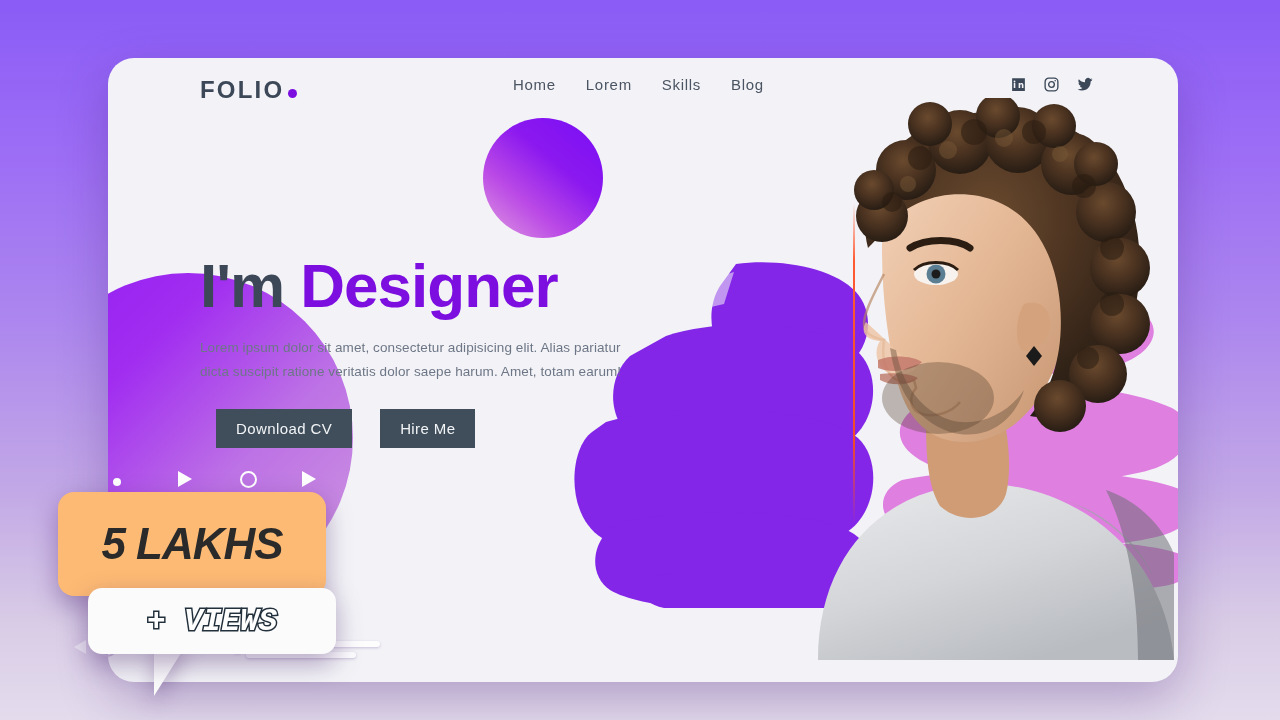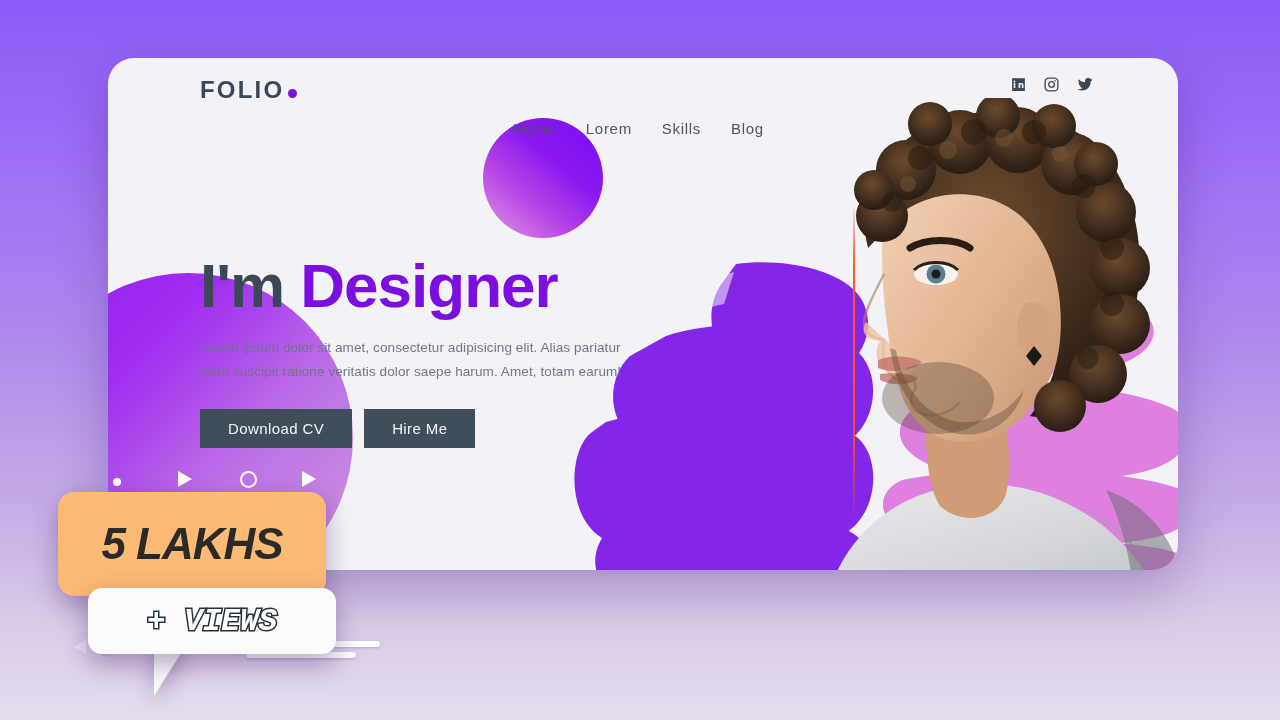--- a/index.html
+++ b/index.html
@@ -7,42 +7,42 @@
     width:1280px; height:720px; overflow:hidden;
     font-family:"Liberation Sans", sans-serif;
   }
   body {
     background:linear-gradient(180deg,#8b5cf6 0%, #9d6ef5 22%, #ad87ee 45%, #c2a8e6 68%, #d8cbe6 86%, #e4dced 100%);
     position:relative;
   }
 
   
   .card {
-    position:absolute; left:108px; top:58px; width:1070px; height:512px;
+    position:absolute; left:108px; top:58px; width:1070px; height:624px;
     background:#f3f3f7; border-radius:26px; overflow:hidden;
     box-shadow:0 18px 50px rgba(60,20,110,.28);
   }
 
   
   .header {
     position:absolute; left:0; top:0; width:100%; height:62px;
     display:flex; align-items:center; z-index:30;
   }
   .logo {
     position:absolute; left:92px; top:18px;
     font-size:24px; font-weight:bold; letter-spacing:2.2px;
     color:#3c4858; display:flex; align-items:baseline;
   }
   .logo-dot {
     width:9px; height:9px; border-radius:50%; background:#7c0ee0;
     display:inline-block; margin-left:4px;
   }
   .nav {
     position:absolute; left:405px; top:18px;
-    display:flex; gap:30px; align-items:center;margin-top:44px;
+    display:flex; gap:30px; align-items:center;
   }
   .nav a {
     font-size:15px; color:#4a5462; text-decoration:none;
     letter-spacing:.7px;
   }
   .socials {
     position:absolute; right:84px; top:17px;
     display:flex; gap:16px; align-items:center;
   }
   .socials svg { display:block; }
@@ -92,21 +92,21 @@
   .headline .dark { color:#3c4858; }
   .headline .purple { color:#7c0ee0; }
   .lead {
     margin-top:18px; font-size:13.5px; line-height:1.75;
     color:#6d7686; width:440px; letter-spacing:.1px;
   }
   .btns { margin-top:26px; display:flex; gap:12px; }
   .btn {
     background:#3f4e5a; color:#f2f4f7; border:none;
     font-size:15px; font-family:inherit;
-    padding:11px 28px; cursor:pointer; letter-spacing:.4px;
+    padding:11px 20px; cursor:pointer; letter-spacing:.4px;margin-left:16px;
   }
 
   
   .deco { position:absolute; z-index:21; }
   .deco-dot    { width:8px;  height:8px;  border-radius:50%; background:#fff; }
   .deco-ring   { width:17px; height:17px; border-radius:50%; border:2.5px solid #fff; }
   .deco-tri    { width:0; height:0; border-top:8px solid transparent;
                  border-bottom:8px solid transparent; border-left:14px solid #fff; }
 
   

